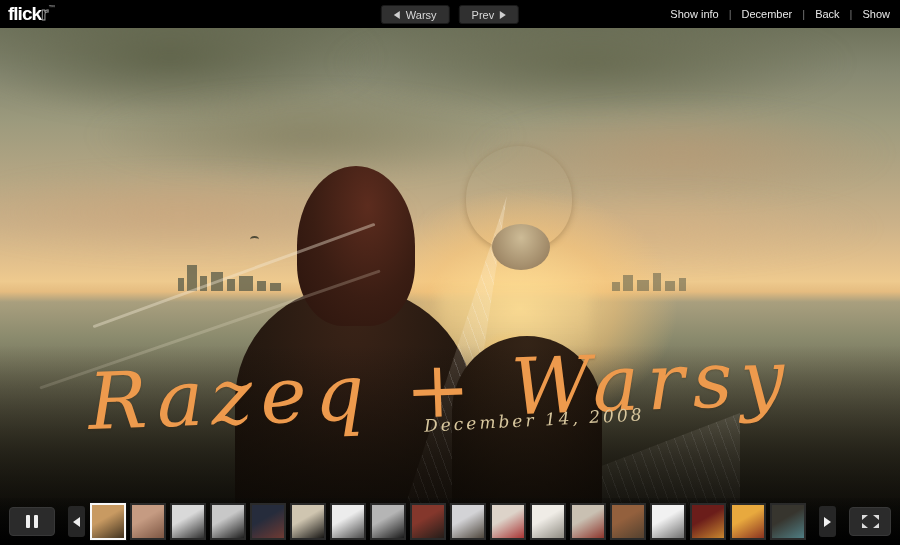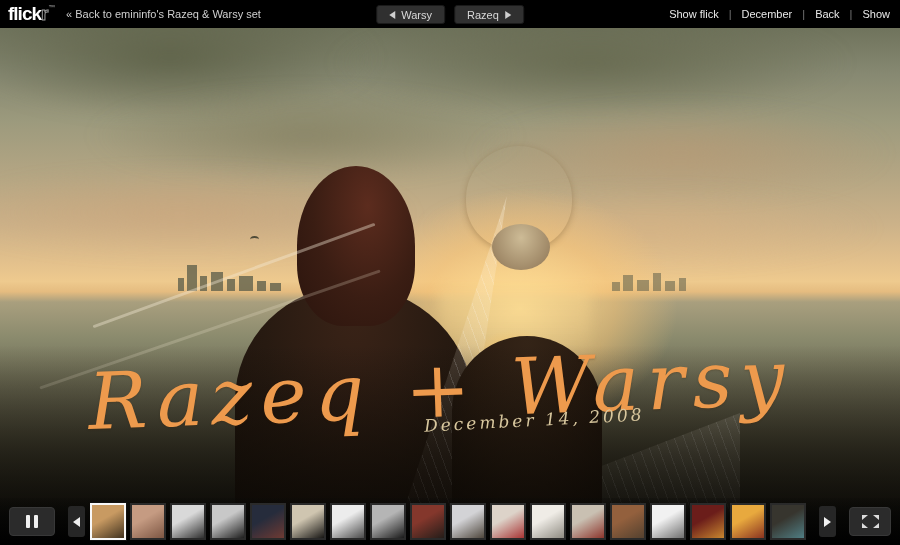--- a/index.html
+++ b/index.html
@@ -96,33 +96,32 @@
   .thumb.selected{border-color:#f8f8f8;box-shadow:0 0 0 1px #111;}
   .fullscreen{width:40px;height:27px;margin-left:13px;}
 </style>
 </head>
 <body>
 
 <div id="app">
 
   <div id="topbar">
     <div class="logo"><span>flick</span><span class="r">r</span><sup>™</sup></div>
-    <a class="backlink">« Back to emininfo's Razeq &amp; Warsy set</a>
     <div class="navbtns">
       <div class="navbtn">
         <span class="tri left"></span>
         <span>Warsy</span>
       </div>
       <div class="navbtn">
-        <span>Razeq</span>
+        <span>Prev</span>
         <span class="tri right"></span>
       </div>
     </div>
     <div class="toplinks">
-      <span class="lnk">Show flick</span>
+      <span class="lnk">Show info</span>
       <span class="sep">|</span>
       <span class="lnk">December</span>
       <span class="sep">|</span>
       <span class="lnk">Back</span>
       <span class="sep">|</span>
       <span class="lnk">Show</span>
     </div>
   </div>
 
   <div id="photo">

